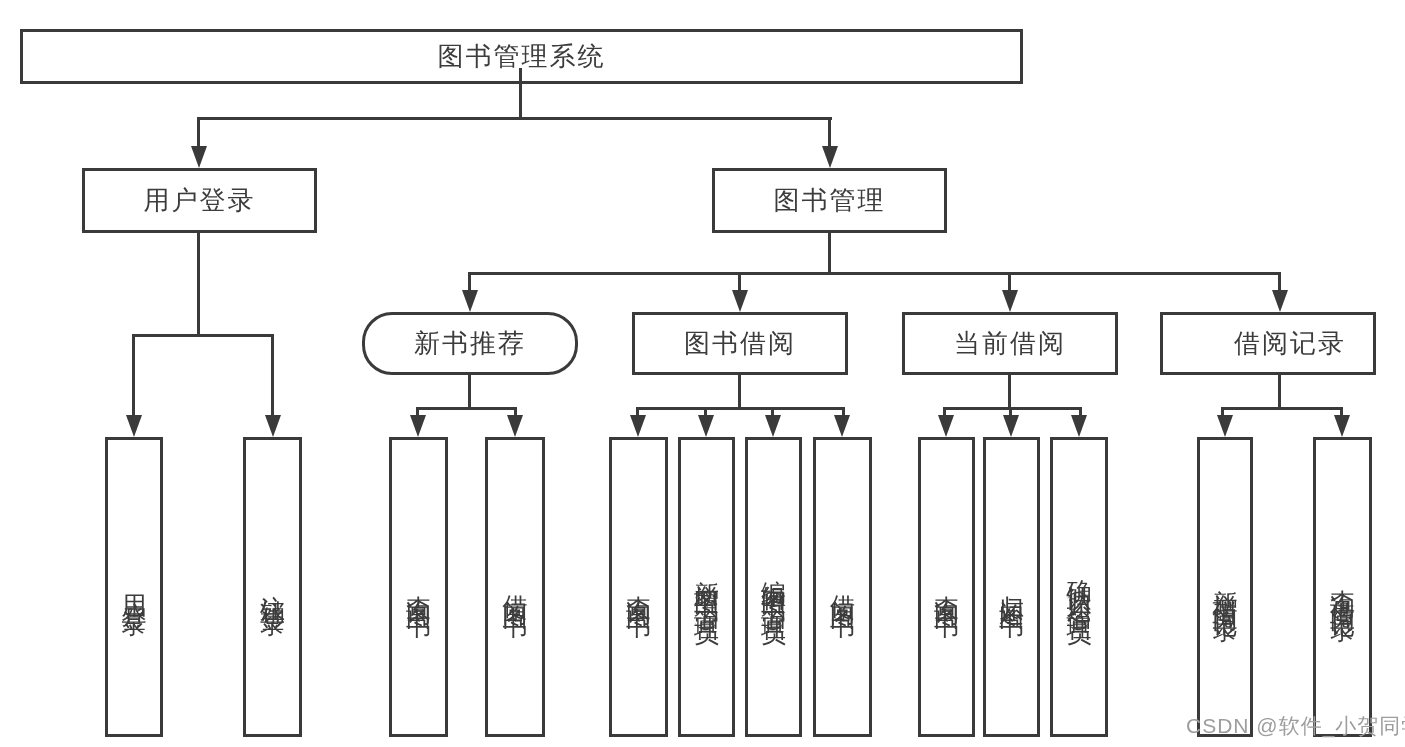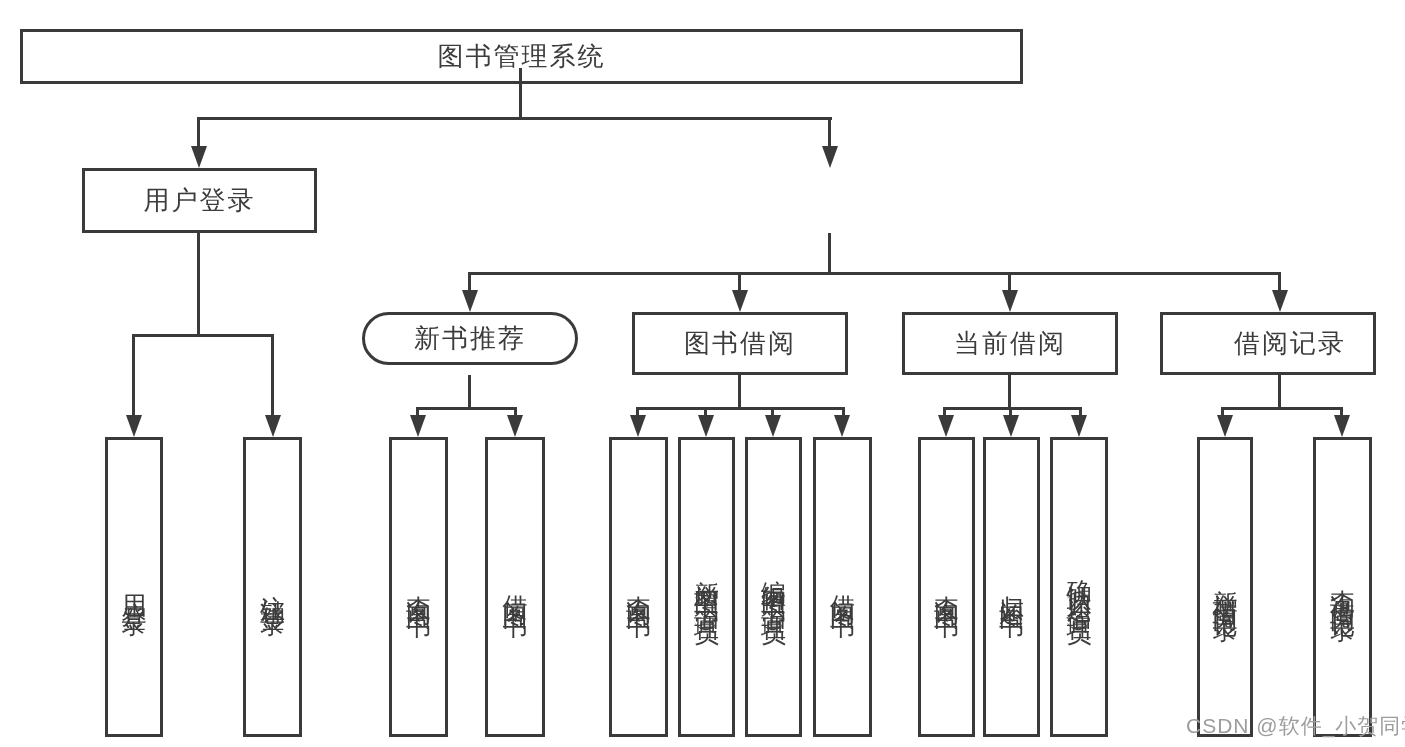--- a/index.html
+++ b/index.html
@@ -32,22 +32,23 @@
 </style>
 </head>
 <body>
 
 <div class="stage">
 
   <div class="box h" style="left:20px;top:13px;width:1003px;height:55px;margin-top:16px;">图书管理系统</div>
 
   <div class="box h" style="left:82px;top:168px;width:235px;height:65px;">用户登录</div>
 
+  <div class="box h" style="left:712px;top:168px;width:235px;height:65px;">图书管理</div>
 
-  <div class="box h" style="left:362px;top:312px;width:216px;height:53px;border-radius:30px;">新书推荐</div>
+  <div class="box h" style="left:362px;top:312px;width:216px;height:63px;border-radius:30px;">新书推荐</div>
 
   <div class="box h" style="left:902px;top:312px;width:216px;height:63px;">当前借阅</div>
 
   <div class="box h" style="left:632px;top:312px;width:216px;height:63px;">图书借阅</div>
 
   <div class="box h" style="left:1160px;top:312px;width:216px;height:63px;padding-left:44px;">借阅记录</div>
 
   <div class="box v" style="left:105px;top:437px;width:58px;height:300px;">用户登录</div>
 
   <div class="box v" style="left:243px;top:437px;width:59px;height:300px;">注销登录</div>

